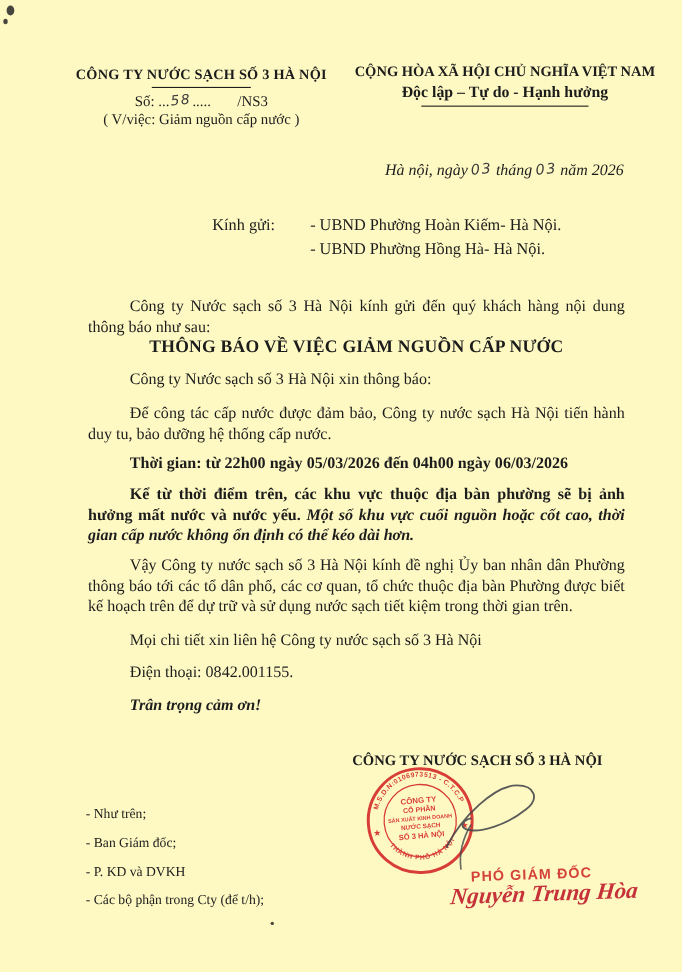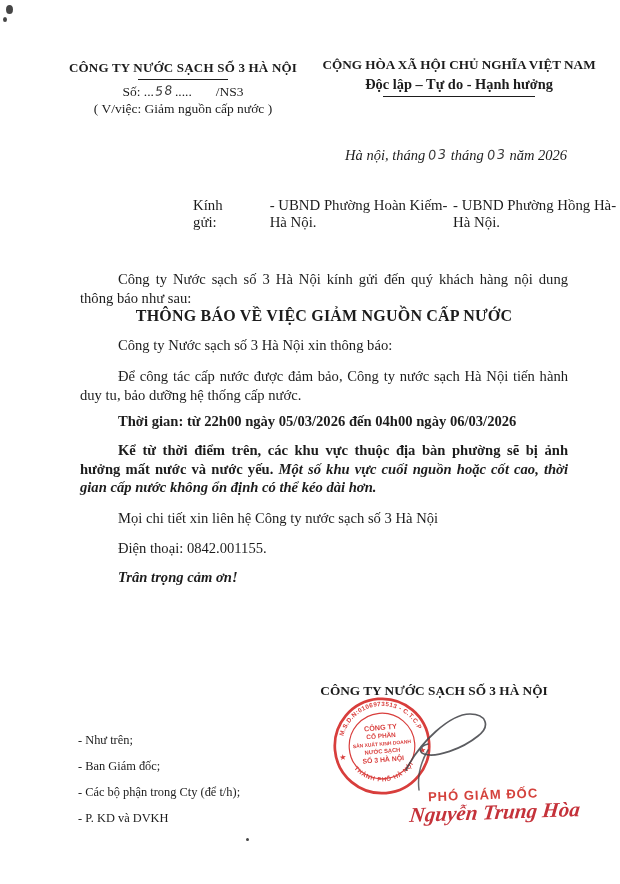--- a/index.html
+++ b/index.html
@@ -1,17 +1,17 @@
 <!DOCTYPE html>
 <html><head>
 <meta charset="utf-8">
 <style>
   html,body{margin:0;padding:0;background:#e8e8e8;}
   .page{
-    position:relative;width:620px;height:884px;background:#ffffff;
+    position:relative;width:620px;height:884px;background:#fef9c3;
     font-family:"Liberation Serif","DejaVu Serif",serif;color:#1c1c1c;
     overflow:hidden;margin:0 auto;text-decoration:underline;
   }
   .abs{position:absolute;}
   
   .hdr-left{left:58px;top:60px;width:250px;text-align:center;}
   .hdr-left .company{font-weight:bold;font-size:13px;letter-spacing:.2px;white-space:nowrap;}
   .hdr-left .rule{width:90px;border-top:1.6px solid #1d1d1d;margin:3px auto 4px auto;}
   .so-line{font-size:13.5px;}
   .hand{
@@ -23,21 +23,21 @@
   .subject{font-size:13.5px;margin-top:1px;}
   .hdr-right{left:318px;top:57px;width:282px;text-align:center;}
   .hdr-right .motto1{font-weight:bold;font-size:13.2px;white-space:nowrap;}
   .hdr-right .motto2{font-weight:bold;font-size:14.4px;margin-top:3px;}
   .hdr-right .rule{width:152px;border-top:1.6px solid #1d1d1d;margin:3px auto 0 auto;}
   
   .date-line{left:80px;top:147px;width:487px;text-align:right;font-style:italic;font-size:14.5px;padding-right:2px;}
   .date-line .hand{font-size:13px;margin:0 3px;}
   
   .recipients{left:193px;top:197px;font-size:14.8px;display:flex;gap:32px;}
-  .recipients .items{display:flex;flex-direction:row;gap:5px;}
+  .recipients .items{display:flex;flex-direction:column;gap:5px;}
   
   .body-block{left:80px;top:246px;width:488px;font-size:14.6px;line-height:18.6px;}
   .body-block p{margin:0;text-indent:38px;text-align:justify;}
   p.intro{margin-top:24px;}
   .doc-title{margin-top:20px;text-indent:0 !important;text-align:center !important;font-weight:bold;font-size:16px;letter-spacing:.2px;}
   p.announce{margin-top:10px;}
   p.para1{margin-top:13px;}
   p.time{margin-top:7px;font-weight:bold;}
   p.impact{margin-top:11px;font-weight:bold;}
   p.impact .ital{font-style:italic;}
@@ -76,37 +76,38 @@
     <div class="so-line"><span>Số:  ...</span><span class="hand">58</span><span>.....</span><span class="ns">/NS3</span></div>
     <div class="subject">( V/việc: Giảm nguồn cấp nước )</div>
   </div>
 
   <div class="abs hdr-right">
     <div class="motto1">CỘNG HÒA XÃ HỘI CHỦ NGHĨA VIỆT NAM</div>
     <div class="motto2">Độc lập – Tự do - Hạnh hưởng</div>
     <div class="rule"></div>
   </div>
 
-  <div class="abs date-line"><span>Hà nội, tháng</span><span class="hand">03</span><span>tháng</span><span class="hand">03</span><span>năm 2026</span></div>
+  <div class="abs date-line"><span>Hà nội, ngày</span><span class="hand">03</span><span>tháng</span><span class="hand">03</span><span>năm 2026</span></div>
 
   <div class="abs recipients">
     <div class="label">Kính gửi:</div>
     <div class="items">
       <div>- UBND Phường Hoàn Kiếm- Hà Nội.</div>
       <div>- UBND Phường Hồng Hà- Hà Nội.</div>
     </div>
   </div>
 
   <div class="abs body-block">
     <p class="intro">Công ty Nước sạch số 3 Hà Nội kính gửi đến quý khách hàng nội dung thông báo như sau:</p>
     <p class="doc-title">THÔNG BÁO VỀ VIỆC GIẢM NGUỒN CẤP NƯỚC</p>
     <p class="announce">Công ty Nước sạch số 3 Hà Nội xin thông báo:</p>
     <p class="para1">Để công tác cấp nước được đảm bảo, Công ty nước sạch Hà Nội tiến hành duy tu, bảo dưỡng hệ thống cấp nước.</p>
     <p class="time">Thời gian: từ 22h00 ngày 05/03/2026 đến 04h00 ngày 06/03/2026</p>
     <p class="impact"><span>Kể từ thời điểm trên, các khu vực thuộc địa bàn phường sẽ bị ảnh hưởng mất nước và nước yếu.</span><span class="ital"> Một số khu vực cuối nguồn hoặc cốt cao, thời gian cấp nước không ổn định có thể kéo dài hơn.</span></p>
+    <p class="para2">Vậy Công ty nước sạch số 3 Hà Nội kính đề nghị Ủy ban nhân dân Phường thông báo tới các tổ dân phố, các cơ quan, tổ chức thuộc địa bàn Phường được biết kế hoạch trên để dự trữ và sử dụng nước sạch tiết kiệm trong thời gian trên.</p>
     <p class="contact">Mọi chi tiết xin liên hệ Công ty nước sạch số 3 Hà Nội</p>
     <p class="phone">Điện thoại: 0842.001155.</p>
     <p class="thanks">Trân trọng cảm ơn!</p>
   </div>
 
   <div class="abs sign-company">CÔNG TY NƯỚC SẠCH SỐ 3 HÀ NỘI</div>
 
   <div class="abs stamp-wrap">
     <svg width="114" height="104" viewBox="0 0 130 130">
       <circle cx="65" cy="65" r="59" fill="none" stroke="#d6302e" stroke-width="3.4"></circle>
@@ -139,17 +140,17 @@
       <path d="M 30 44 C 24 54 19 68 21 84" fill="none" stroke="#44464a" stroke-width="1.5" stroke-linecap="round" opacity="0.8"></path>
     </svg>
   </div>
 
   <div class="abs deputy-title">PHÓ GIÁM ĐỐC</div>
   <div class="abs deputy-name">Nguyễn Trung Hòa</div>
 
   <div class="abs noi-nhan">
     <div class="item">- Như trên;</div>
     <div class="item">- Ban Giám đốc;</div>
+    <div class="item">- P. KD và DVKH</div>
     <div class="item">- Các bộ phận trong Cty (để t/h);</div>
-    <div class="item">- P. KD và DVKH</div>
   </div>
 
 </div>
 
 </body></html>

